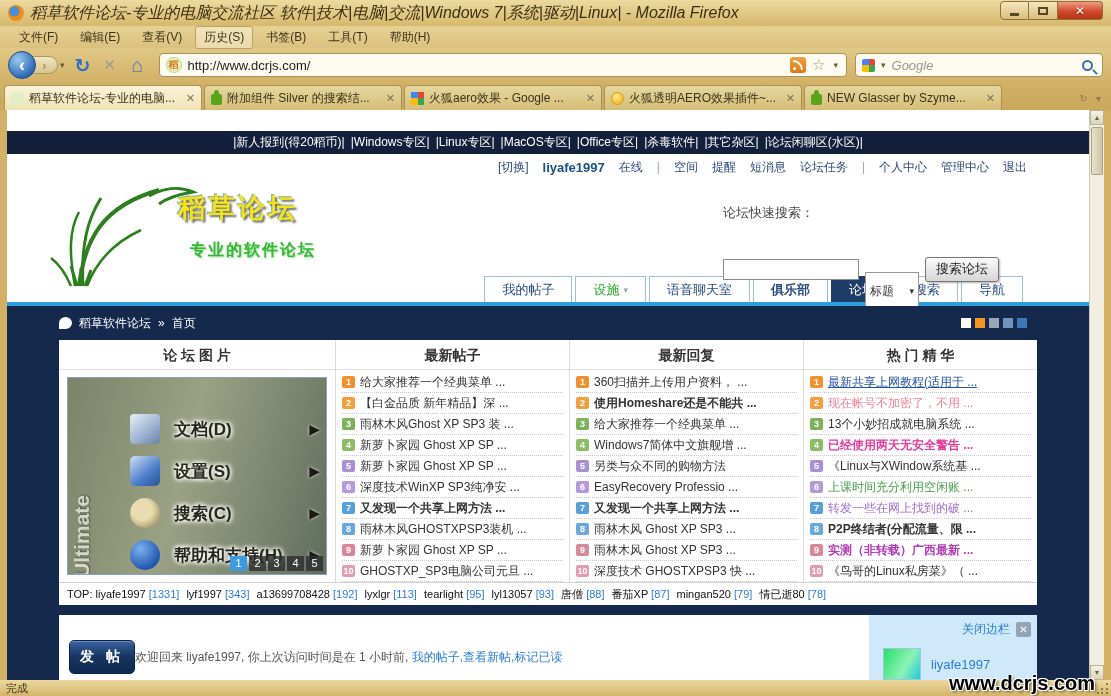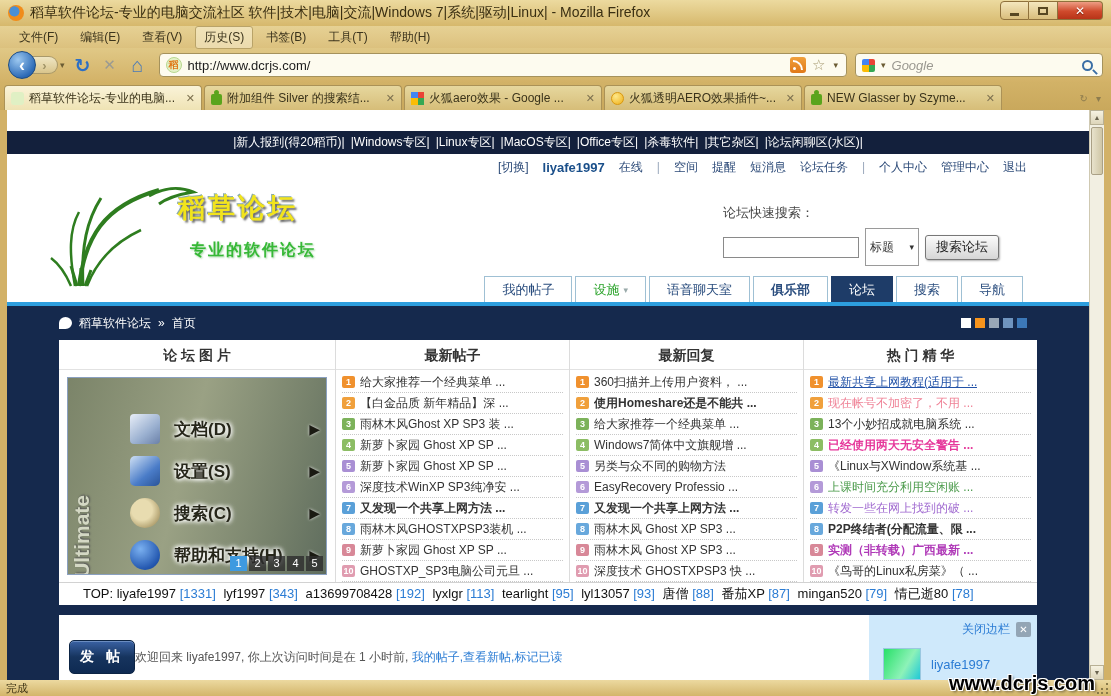--- a/index.html
+++ b/index.html
@@ -2,21 +2,21 @@
 <html><head>
 <meta charset="utf-8">
 <style>
   * { margin:0; padding:0; box-sizing:border-box; }
   html,body { width:1111px; height:696px; overflow:hidden; }
   body { font-family:"Liberation Sans","DejaVu Sans",sans-serif; position:relative; background:#d8bb74; }
 
   
   .titlebar { height:26px; background:linear-gradient(#e9d598,#d8ba6e 60%,#d2b express 100%); background:linear-gradient(#ecdA9f,#d6b86c); display:flex; align-items:center; padding:0 8px; position:relative; }
   .fx-icon { width:16px; height:16px; border-radius:50%; background:radial-gradient(circle at 40% 40%, #4a8fd4 0 35%, #f08c1a 40% 75%, #d85f10 100%); margin-right:6px; flex:0 0 auto; }
-  .win-title { font-size:14px; color:#3a2f12; white-space:nowrap; overflow:hidden; }
+  .win-title { font-size:16px; color:#3a2f12; white-space:nowrap; overflow:hidden;font-style:italic; }
   .win-controls { position:absolute; right:8px; top:1px; display:flex; }
   .wc { width:29px; height:19px; border:1px solid #8f713c; background:linear-gradient(#f4e7bd,#d9bd7c); display:flex; align-items:center; justify-content:center; }
   .wc.min { border-radius:4px 0 0 4px; }
   .wc.max { border-left:none; }
   .wc.close { width:45px; border-radius:0 4px 4px 0; border-left:none; background:linear-gradient(#ee9d84,#cf4a2c 55%,#b83418); color:#fff; font-weight:bold; font-size:12px; text-shadow:0 1px 1px #7a1a08; }
   .glyph-min { width:9px; height:3px; background:#574722; margin-top:8px; }
   .glyph-max { width:10px; height:8px; border:2px solid #574722; }
 
   .menubar { height:22px; background:linear-gradient(#e6d194,#dcc17e); display:flex; align-items:center; padding-left:10px; gap:4px; }
   .menu-item { font-size:12px; color:#3c341c; padding:2px 8px; border:1px solid transparent; border-radius:3px; }
@@ -71,21 +71,21 @@
 
   .pagehead { height:96px; position:relative; }
   .logo { position:absolute; left:34px; top:-12px; display:flex; align-items:flex-start; }
   .logo-text { margin-left:-28px; margin-top:22px; }
   .logo-title { font-size:27px; font-weight:bold; color:#f2e41c; letter-spacing:3px; text-shadow:2px 2px 2px #6a6a6a, -1px -1px 0 #8aa; }
   .logo-sub { font-size:16px; font-weight:bold; color:#36b836; letter-spacing:2px; margin:14px 0 0 12px; text-shadow:1px 1px 2px #9ed49e; }
   .quicksearch { position:absolute; right:66px; top:24px; width:300px; }
   .qs-label { font-size:13px; color:#444; margin-bottom:6px; }
   .qs-row { display:flex; align-items:center; gap:6px; }
   .qs-input { width:136px; height:21px; border:1px solid #8a8a8a; background:#fff; }
-  .qs-select { width:54px; height:22px; border:1px solid #9a9a9a; background:#fff; font-size:12px; color:#333; display:flex; align-items:center; justify-content:space-between; padding:18px 4px; }
+  .qs-select { width:54px; height:22px; border:1px solid #9a9a9a; background:#fff; font-size:12px; color:#333; display:flex; align-items:center; justify-content:space-between; padding:18px 4px;margin-top:44px; }
   .qs-select .car { font-size:9px; color:#333; }
   .qs-btn { height:25px; padding:0 10px; border:1px solid #777; border-radius:3px; background:linear-gradient(#fbfbfb,#d6d6d6); font-size:13px; color:#222; display:flex; align-items:center; box-shadow:1px 1px 2px rgba(0,0,0,.3); }
 
   .sitetabs { display:flex; justify-content:flex-end; gap:3px; padding-right:66px; height:26px; }
   .stab { height:26px; padding:0 17px; border:1px solid #9fc0d4; border-bottom:none; background:#fff; font-size:13px; color:#2a4d7e; display:flex; align-items:center; gap:4px; }
   .stab.active { background:#1e3c68; color:#fff; border-color:#1e3c68; }
   .stab.bold { font-weight:bold; }
   .stab.dd::after { content:"▾"; font-size:9px; color:#9aa; }
   .blueline { height:4px; background:#2d9ede; }
 
@@ -119,21 +119,21 @@
   .mi { width:30px; height:30px; border-radius:4px; flex:0 0 auto; filter:blur(.5px); }
   .mi[data-icon="documents"] { background:linear-gradient(140deg,#e8eef8,#9ab0d0 60%,#6a80a8); }
   .mi[data-icon="settings"] { background:linear-gradient(140deg,#cfe0f4,#4a7cc8 60%,#2a5498); border-radius:5px; }
   .mi[data-icon="search"] { background:radial-gradient(circle at 40% 40%, #e8dcb0 0 40%, #b8a878 70%, #8a7c50); border-radius:50%; }
   .mi[data-icon="help"] { background:radial-gradient(circle at 35% 30%, #7ab0f0, #2458b0 70%, #143c88); border-radius:50%; }
   .ss-vertical { position:absolute; left:2px; bottom:-4px; writing-mode:vertical-rl; transform:rotate(180deg); font-size:21px; font-weight:bold; color:#d4d8c4; text-shadow:1px 1px 2px #555; }
   .ss-pager { position:absolute; right:3px; bottom:3px; display:flex; gap:2px; z-index:4; }
   .pg { width:17px; height:15px; background:rgba(45,45,45,.8); color:#fff; font-size:11px; text-align:center; line-height:15px; }
   .pg.active { background:#3e9ae0; }
 
-  .toprow { border-top:1px solid #d2d2d2; height:23px; line-height:22px; font-size:13px; color:#111; padding-left:24px; white-space:nowrap; overflow:hidden; }
+  .toprow { border-top:1px solid #d2d2d2; height:23px; line-height:22px; font-size:11px; color:#111; padding-left:8px; white-space:nowrap; overflow:hidden; }
   .toprow .cnt { color:#2b7cd4; }
   .toprow b.toplabel { font-weight:normal; }
   .topuser { margin-right:4px; }
 
   .bottomrow { margin-top:10px; display:flex; height:70px; }
   .welcomepanel { flex:1; background:#fff; display:flex; align-items:center; padding:14px 0 0 10px; }
   .postbtn { width:66px; height:34px; border-radius:5px; border:1px solid #0c2444; background:linear-gradient(#3a62a4,#16345e 50%,#0e2a52); color:#fff; font-size:14px; font-weight:bold; display:flex; align-items:center; justify-content:center; letter-spacing:4px; box-shadow:inset 0 1px 0 #6a8cc0; }
   .welcome-text { font-size:12px; color:#555; }
   .welcome-text .wlink { color:#2b7cd4; }
   .sidepanel { width:168px; background:#cfe9fb; position:relative; font-size:12px; }

